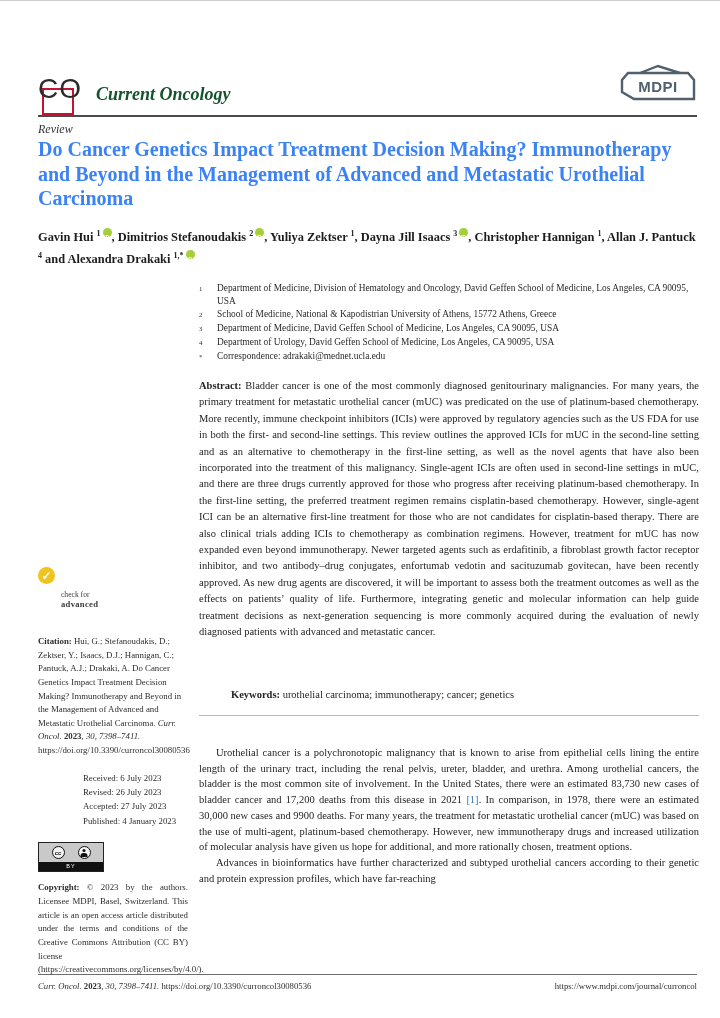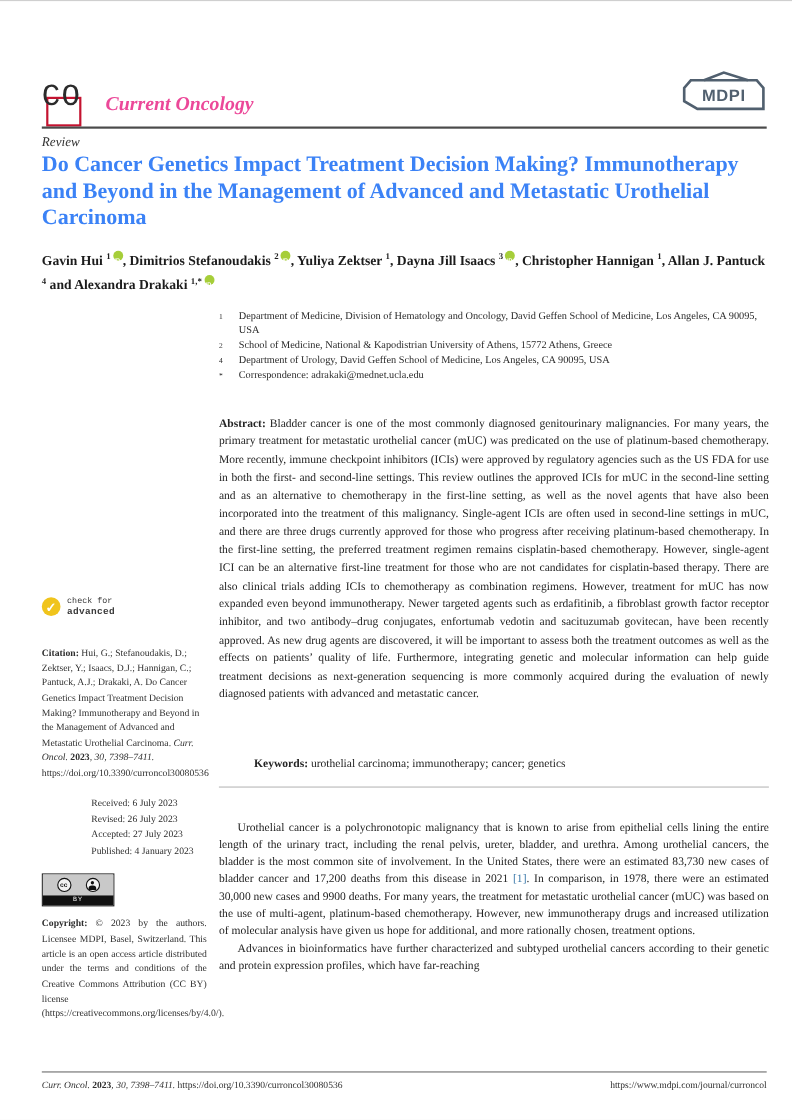--- a/index.html
+++ b/index.html
@@ -7,22 +7,22 @@
   .page {
     position:relative; width:720px; height:1018px; margin:0 auto;
     background:#ffffff; color:#222; overflow:hidden;
     border-top:1px solid #cfcfcf;
   }
 
   
   .header-logo-group { position:absolute; left:38px; top:70px; display:flex; align-items:center; gap:12px; }
   .co-mark { position:relative; width:46px; height:46px; }
   .co-box { position:absolute; left:4px; top:17px; width:32px; height:27px; border:2px solid #c41330; }
-  .co-letters { position:absolute; left:0; top:2px; font-size:28px; color:#2b2b2b; letter-spacing:1px; font-family:Liberation Mono, monospace; }
-  .journal-name { font-size:18px; font-weight:bold; font-style:italic; color:#ec4899; }
+  .co-letters { position:absolute; left:0; top:2px; font-size:28px; color:#2b2b2b; letter-spacing:1px; font-family:Liberation Sans, sans-serif; }
+  .journal-name { font-size:18px; font-weight:bold; font-style:italic; color:#14532d; }
   .mdpi-logo { position:absolute; left:618px; top:62px; }
   .header-rule { position:absolute; left:38px; top:114px; width:659px; height:2px; background:#4a4a4a; }
 
   
   .review-label { position:absolute; left:38px; top:121px; font-size:12px; font-style:italic; color:#333; }
   .article-title { position:absolute; left:38px; top:136px; width:664px; font-size:20px; font-weight:bold; line-height:24.5px; color:#3b82f6; }
   .authors { position:absolute; left:38px; top:224px; width:662px; font-size:12.4px; font-weight:bold; line-height:17.5px; color:#1c1c1c; }
   .authors sup { font-size:8px; font-weight:bold; }
   .orcid-icon { display:inline-block; width:9px; height:9px; border-radius:50%; background:#a6ce39; margin-left:2px; transform:translateY(-4px); position:relative; }
   .orcid-icon::after { content:"iD"; position:absolute; left:1.5px; top:1px; font-size:5px; color:#fff; font-family:"Liberation Sans",sans-serif; }
@@ -41,21 +41,21 @@
   .intro-block { position:absolute; left:199px; top:744px; width:500px; color:#242424; }
   .intro-block h2 { font-size:11.5px; font-weight:bold; margin-bottom:9px; }
   .intro-block p { font-size:10.5px; line-height:15.7px; text-align:justify; text-indent:17px; }
   .cite-link { color:#3a78a9; }
 
   
   .sidebar { position:absolute; left:38px; top:542px; width:150px; color:#2e2e2e; }
   .updates-badge { display:flex; align-items:center; gap:6px; cursor:pointer; }
   .updates-circle { width:17px; height:17px; border-radius:50%; background:#f0c41c; color:#fff; font-size:12px; font-weight:bold;
     display:flex; align-items:center; justify-content:center; font-family:"Liberation Sans",sans-serif; }
-  .updates-text { font-family:Liberation Mono, monospace; font-size:7.6px; line-height:8.6px; color:#3a3a3a; }
+  .updates-text { font-family:Liberation Serif, serif; font-size:7.6px; line-height:8.6px; color:#3a3a3a;margin-top:48px; }
   .updates-text .l2 { font-weight:bold; font-size:8.6px; letter-spacing:0.3px; }
   .citation-block { margin-top:27px; font-size:8.8px; line-height:13.6px; }
   .dates-block { margin-top:13px; font-size:8.8px; line-height:14.4px;margin-left:45px; }
   .cc-badge { margin-top:14px; width:66px; height:30px; border:1px solid #222; display:flex; flex-direction:column; cursor:pointer; }
   .cc-top { flex:1; background:#c9c9c9; display:flex; align-items:center; justify-content:space-around; padding:0 6px; }
   .cc-circle { width:13px; height:13px; border-radius:50%; border:1.6px solid #111; background:#f2f2f2;
     display:flex; align-items:center; justify-content:center; font-size:6px; font-weight:bold; color:#111; font-family:"Liberation Sans",sans-serif; }
   .cc-person-head { width:3px; height:3px; border-radius:50%; background:#111; position:absolute; top:2px; left:50%; transform:translateX(-50%); }
   .cc-person-body { width:7px; height:4px; border-radius:3px 3px 0 0; background:#111; position:absolute; bottom:1.5px; left:50%; transform:translateX(-50%); }
   .cc-circle.person { position:relative; }
@@ -100,20 +100,24 @@
   </p>
 
   <div class="affiliations">
     <div class="aff-row">
       <span class="aff-marker">1</span>
       <div class="aff-text">Department of Medicine, Division of Hematology and Oncology, David Geffen School of Medicine, Los Angeles, CA 90095, USA</div>
     </div>
     <div class="aff-row">
       <span class="aff-marker">2</span>
       <div class="aff-text">School of Medicine, National &amp; Kapodistrian University of Athens, 15772 Athens, Greece</div>
+    </div>
+    <div class="aff-row">
+      <span class="aff-marker">3</span>
+      <div class="aff-text">Department of Medicine, David Geffen School of Medicine, Los Angeles, CA 90095, USA</div>
     </div>
     <div class="aff-row">
       <span class="aff-marker">4</span>
       <div class="aff-text">Department of Urology, David Geffen School of Medicine, Los Angeles, CA 90095, USA</div>
     </div>
     <div class="aff-row">
       <span class="aff-marker">*</span>
       <div class="aff-text"><span>Correspondence: </span><span class="aff-link linklike">adrakaki@mednet.ucla.edu</span></div>
     </div>
   </div>

